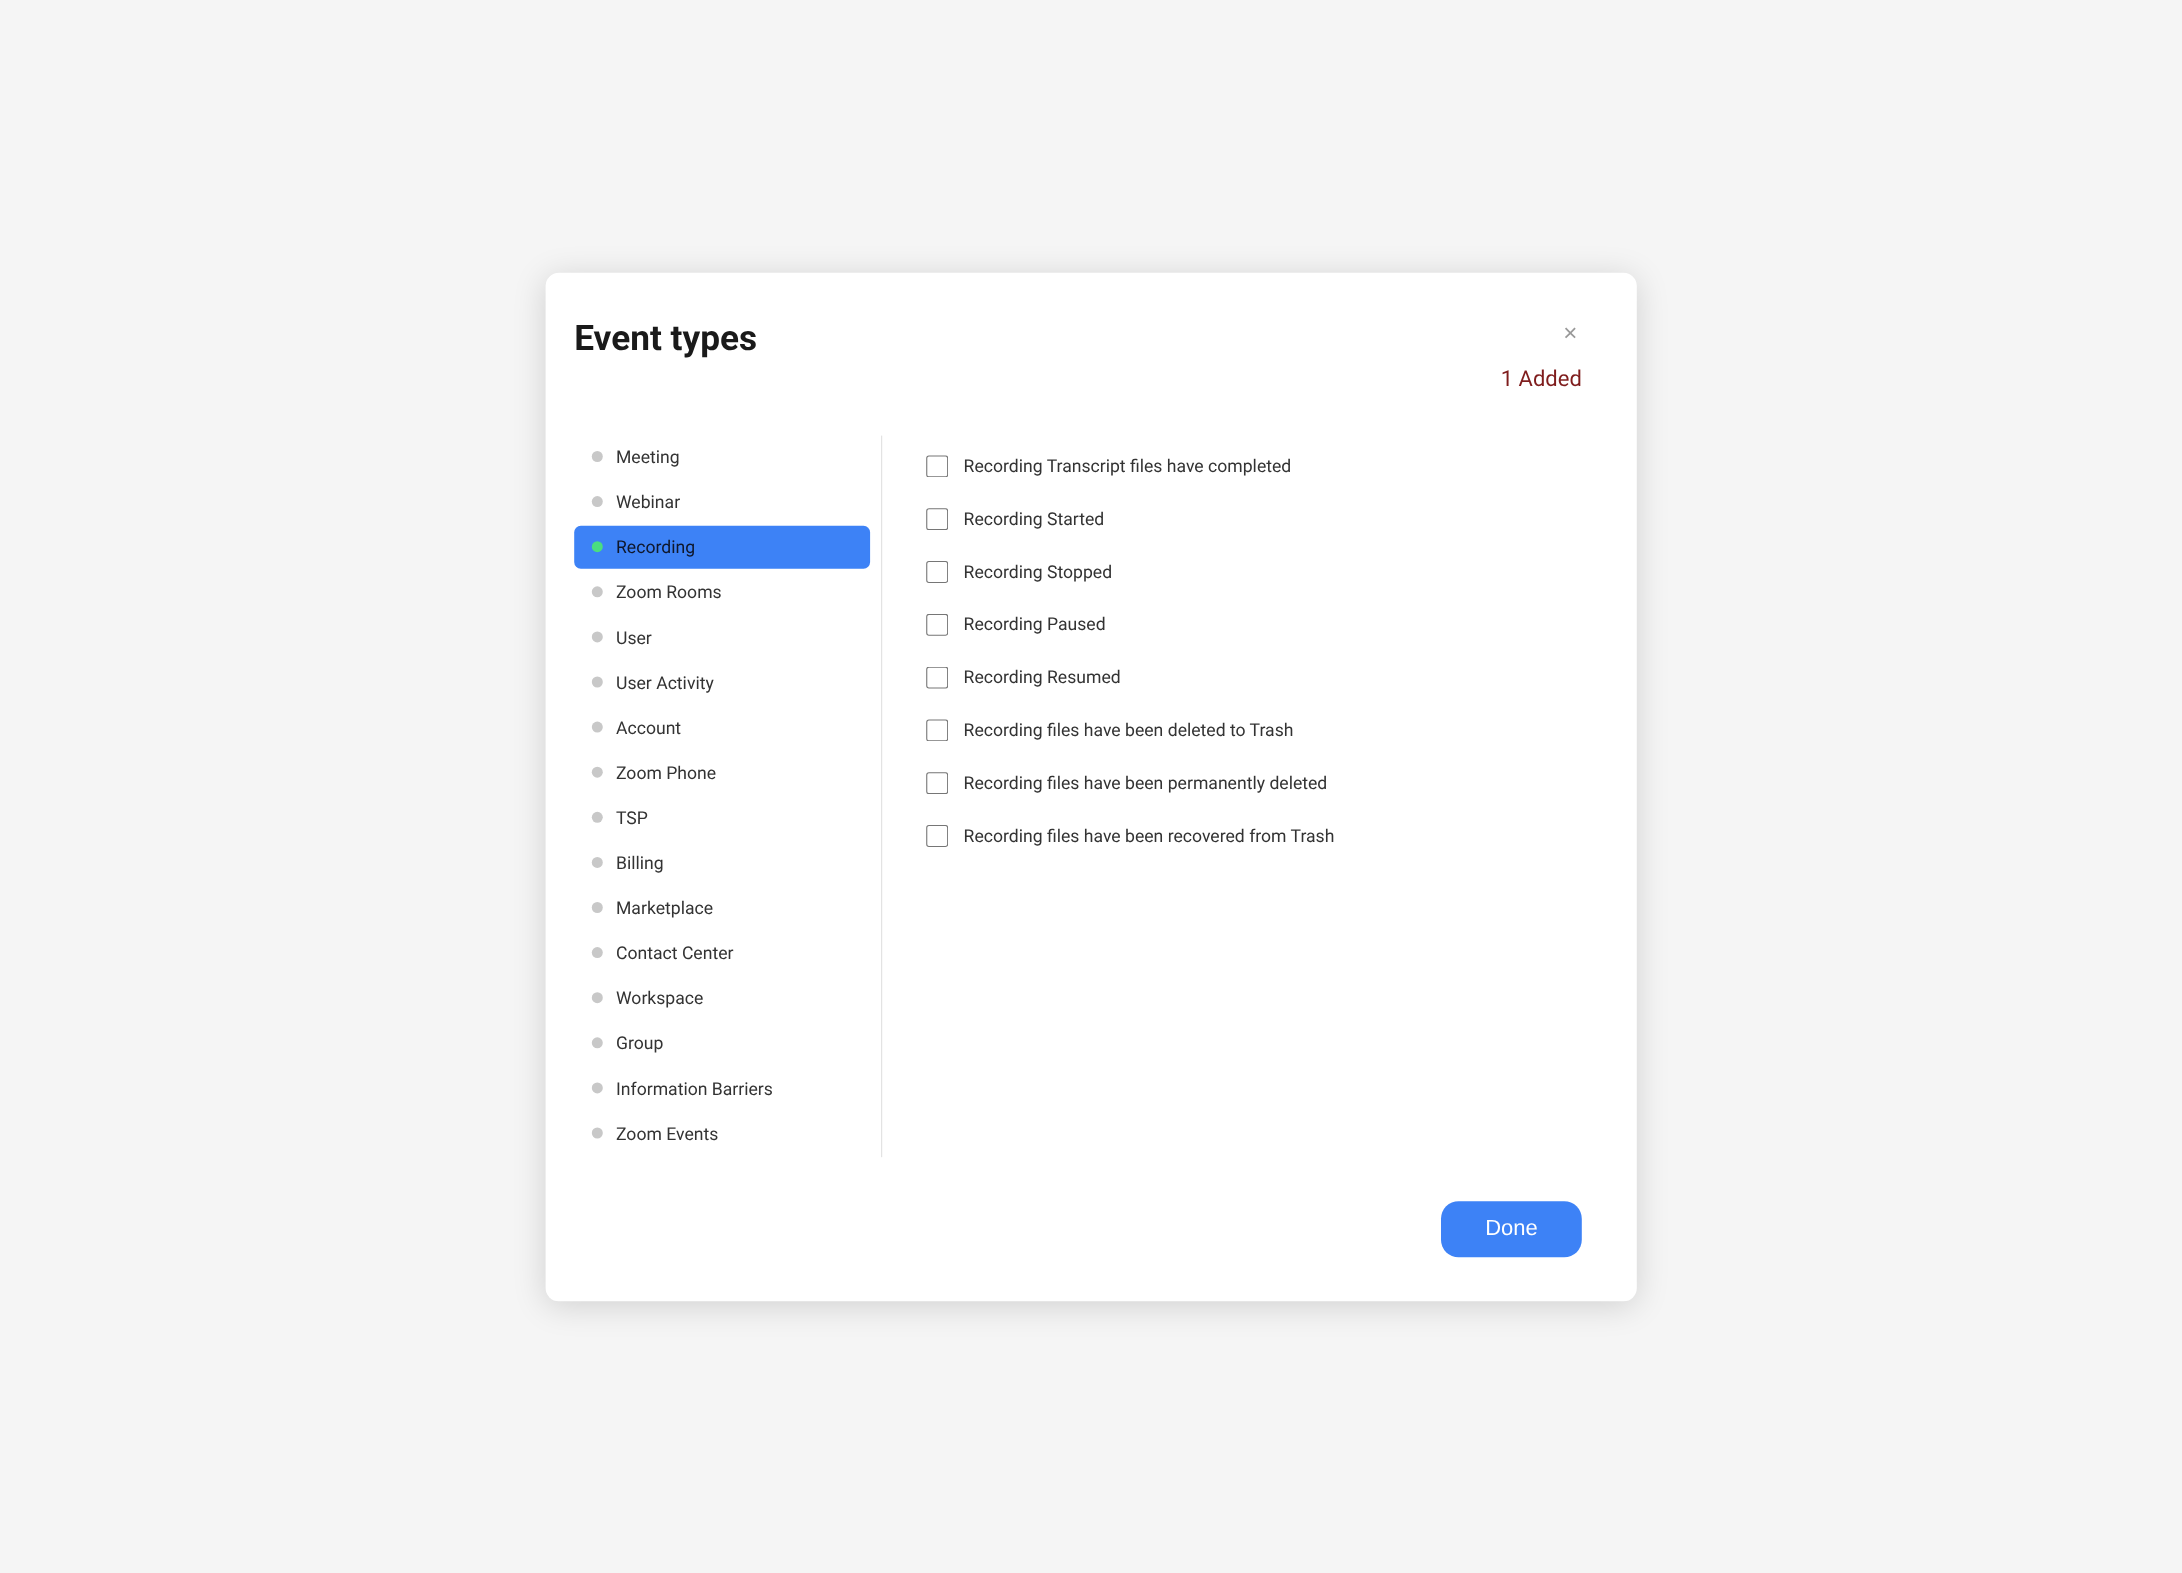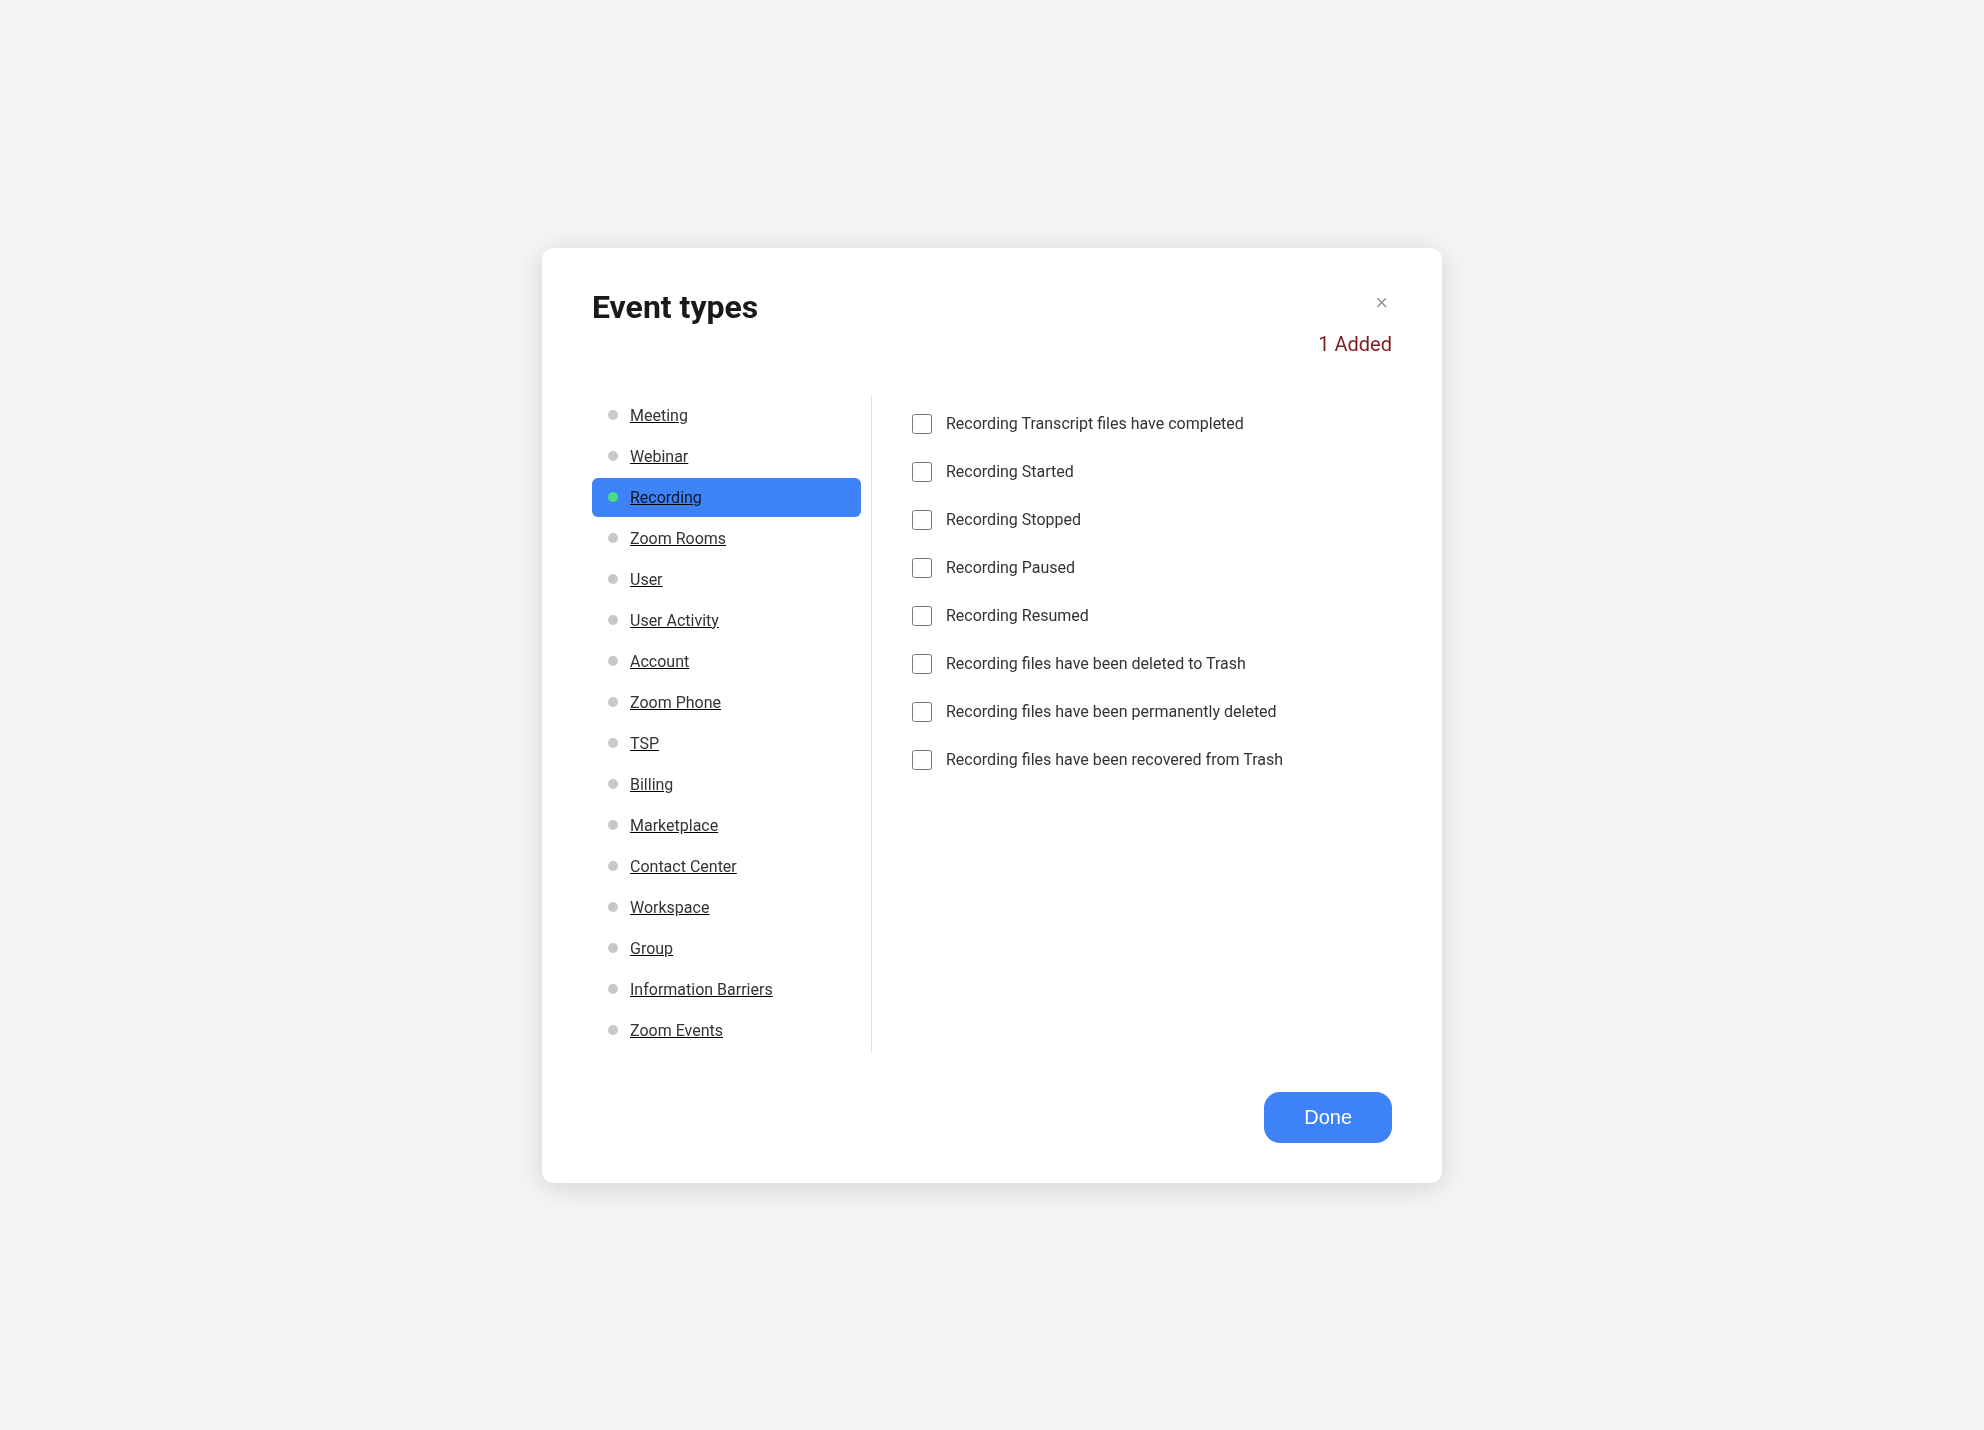--- a/index.html
+++ b/index.html
@@ -13,24 +13,24 @@
       background: #f5f5f5;
       display: flex;
       justify-content: center;
       align-items: center;
       min-height: 100vh;
     }
 
     .modal {
       background: #ffffff;
       border-radius: 12px;
-      width: 900px;
+      width: 992px;
       min-height: 700px;
       position: relative;
-      padding: 40px 50px 40px 50px;
+      padding: 40px 50px 40px 26px;
       box-shadow: 0 4px 30px rgba(0,0,0,0.15);
     }
 
     .modal-header {
       display: flex;
       justify-content: space-between;
       align-items: flex-start;
       margin-bottom: 40px;
     }
 
@@ -59,21 +59,20 @@
     .modal-body {
       display: flex;
       gap: 0;
     }
 
     .left-panel {
       width: 280px;
       flex-shrink: 0;
       border-right: 1px solid #e0e0e0;
       padding-right: 10px;
-      text-decoration: underline;
     }
 
     .event-type-item {
       display: flex;
       align-items: center;
       gap: 12px;
       padding: 10px 16px;
       border-radius: 6px;
       cursor: pointer;
       font-size: 16px;

